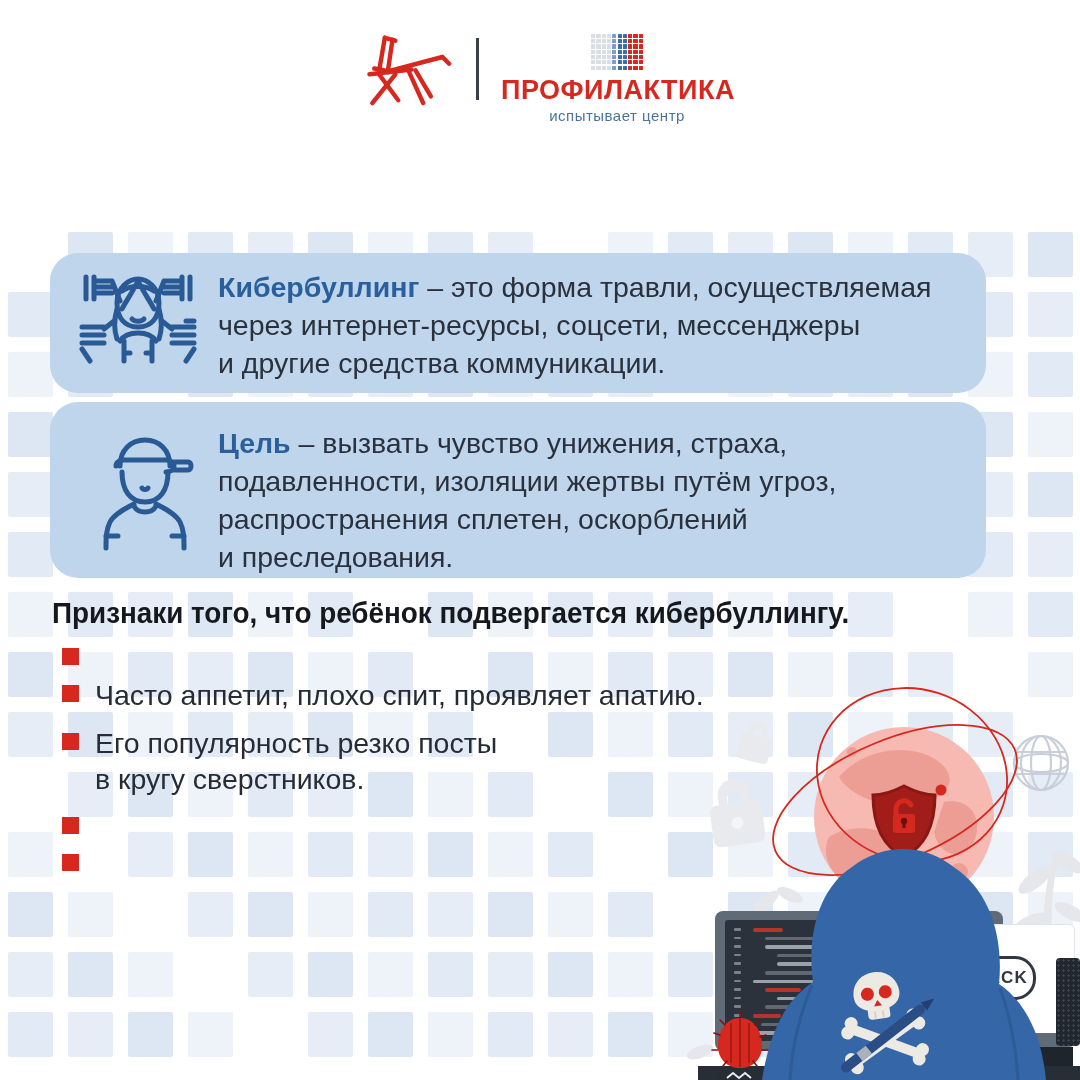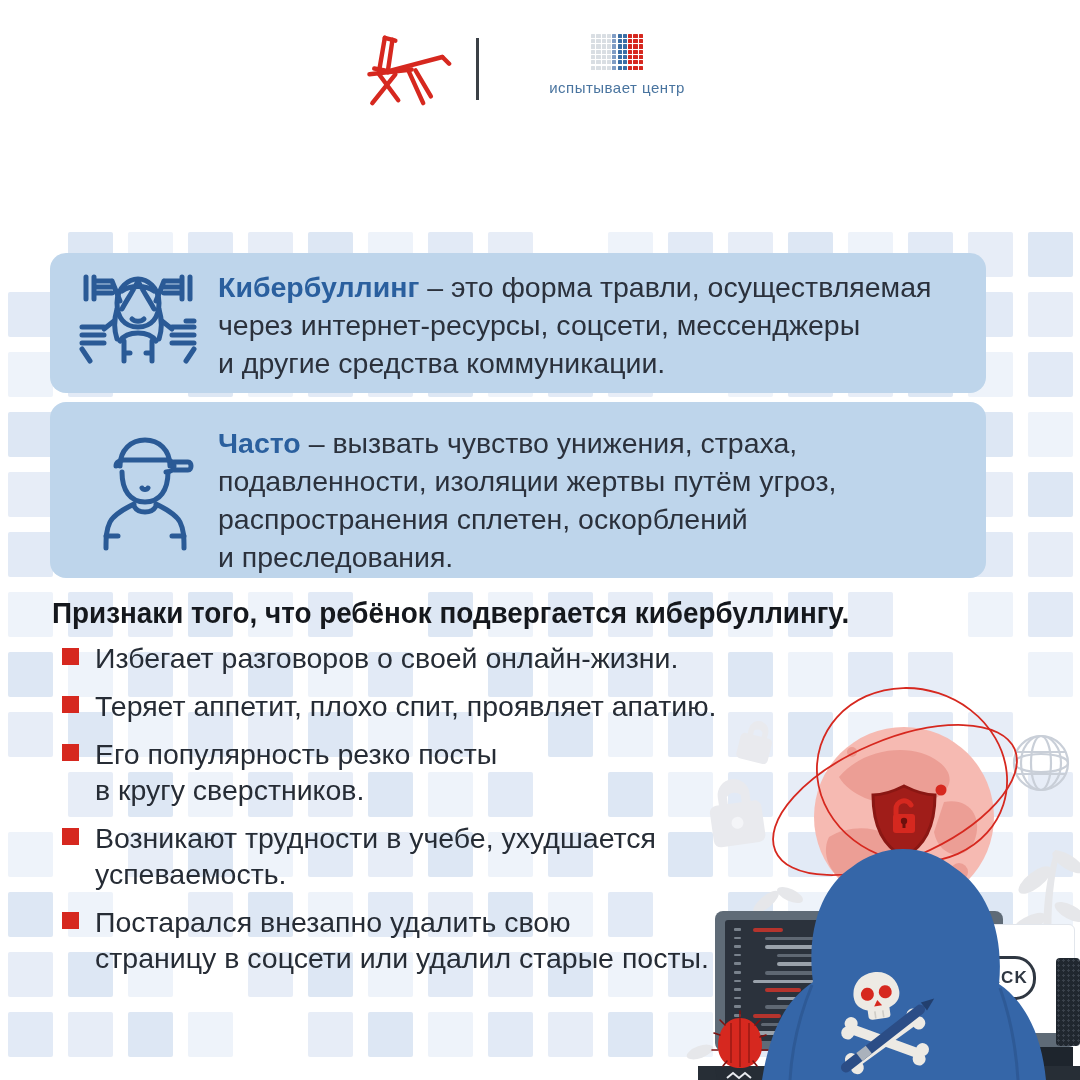--- a/index.html
+++ b/index.html
@@ -15,21 +15,21 @@
   .brand{position:absolute;left:501px;top:24px;width:232px;text-align:center;}
   .brand-grid{display:inline-grid;grid-template-columns:repeat(10,4.2px);grid-auto-rows:4.2px;gap:1.1px;margin-bottom:6px;}
   .brand-grid i{display:block;border-radius:0.5px;}
   .brand-name{font-size:27px;font-weight:bold;letter-spacing:.5px;color:#d6281f;line-height:1.05;}
   .brand-sub{font-size:15px;letter-spacing:.5px;color:#49749f;margin-top:3px;}
   
   .banner{position:absolute;left:0;top:135px;width:1080px;height:94px;background:#d6281f;z-index:2;}
   .banner-title{position:absolute;left:55px;top:0;height:94px;line-height:96px;color:#ffffff;
         font-size:36px;font-weight:bold;white-space:nowrap;transform:scaleX(.9);transform-origin:left center;}
   
-  .card{position:absolute;left:50px;width:936px;background:#bed5eb;border-radius:16px;z-index:2;}
+  .card{position:absolute;left:50px;width:936px;background:#bed5eb;border-radius:28px;z-index:2;}
   .card1{top:253px;height:140px;}
   .card2{top:402px;height:176px;}
   .card-icon{position:absolute;left:22px;top:12px;}
   .card2 .card-icon{left:40px;top:24px;}
   .card-text{position:absolute;left:168px;top:15px;font-size:28.5px;line-height:38px;color:#2b313c;}
   .card2 .card-text{top:22px;}
   .card-accent{font-weight:bold;color:#2a5f9e;}
   .card-rest{white-space:pre-line;}
   
   .signs-heading{position:absolute;left:52px;top:597px;font-size:29px;font-weight:bold;color:#15181d;
@@ -547,20 +547,21 @@
           <i style="background: rgb(217, 222, 227);"></i>
           <i style="background: rgb(217, 222, 227);"></i>
           <i style="background: rgb(217, 222, 227);"></i>
           <i style="background: rgb(127, 156, 196);"></i>
           <i style="background: rgb(58, 110, 165);"></i>
           <i style="background: rgb(58, 110, 165);"></i>
           <i style="background: rgb(214, 40, 31);"></i>
           <i style="background: rgb(214, 40, 31);"></i>
           <i style="background: rgb(214, 40, 31);"></i>
         </span>
+      <div class="brand-name">ПРОФИЛАКТИКА</div>
       <div class="brand-sub">испытывает центр</div>
     </div>
   </div>
 
 
   <div class="card card1">
     <svg class="card-icon" width="132" height="116" viewBox="0 0 132 116">
       <g stroke="#2a5a96" stroke-width="5" fill="none" stroke-linecap="round" stroke-linejoin="round">
         <path d="M45 38 C45 22 57 14 66 14 C75 14 87 22 87 38 C87 52 80 62 66 62 C52 62 45 52 45 38 Z"></path>
         <path d="M45 44 C41 58 43 68 45 74 M87 44 C91 58 89 68 87 74"></path>
@@ -587,47 +588,42 @@
         <path d="M30 40 C30 24 41 14 55 14 C69 14 80 24 80 40"></path>
         <path d="M26 40 C26 36 30 34 34 34 H76 C80 34 84 36 84 40 C84 44 80 46 76 46"></path>
         <path d="M84 36 H98 C102 36 102 44 98 44 H84"></path>
         <path d="M32 46 C32 64 40 76 55 76 C70 76 78 64 78 46"></path>
         <path d="M52 62 C53 64 57 64 58 62"></path>
         <path d="M44 78 C36 82 24 88 20 96 C16 104 16 112 16 122 M66 78 C74 82 86 88 90 96 C94 104 94 112 94 122"></path>
         <path d="M16 110 H28 M82 110 H94 M44 80 C48 88 62 88 66 80"></path>
       </g>
     </svg>
     <div class="card-text">
-      <span class="card-accent">Часто</span><span class="card-rest"> – вызвать чувство унижения, страха,
+      <span class="card-accent">Цель</span><span class="card-rest"> – вызвать чувство унижения, страха,
 подавленности, изоляции жертвы путём угроз,
 распространения сплетен, оскорблений
 и преследования.</span>
     </div>
   </div>
 
   <div class="signs-heading">Признаки того, что ребёнок подвергается кибербуллингу.</div>
   <ul id="signs-list">
       <li>
         <span class="sq"></span>
-        <span class="txt">Избегает разговоров о своей онлайн-жизни.</span>
       </li>
       <li>
         <span class="sq"></span>
-        <span class="txt">Теряет аппетит, плохо спит, проявляет апатию.</span>
+        <span class="txt">Часто аппетит, плохо спит, проявляет апатию.</span>
       </li>
       <li>
         <span class="sq"></span>
         <span class="txt">Его популярность резко посты
 в кругу сверстников.</span>
       </li>
       <li>
         <span class="sq"></span>
-        <span class="txt">Возникают трудности в учебе, ухудшается
-успеваемость.</span>
       </li>
       <li>
         <span class="sq"></span>
-        <span class="txt">Постарался внезапно удалить свою
-страницу в соцсети или удалил старые посты.</span>
       </li>
     </ul>
 
 </div>
 
 </body></html>

